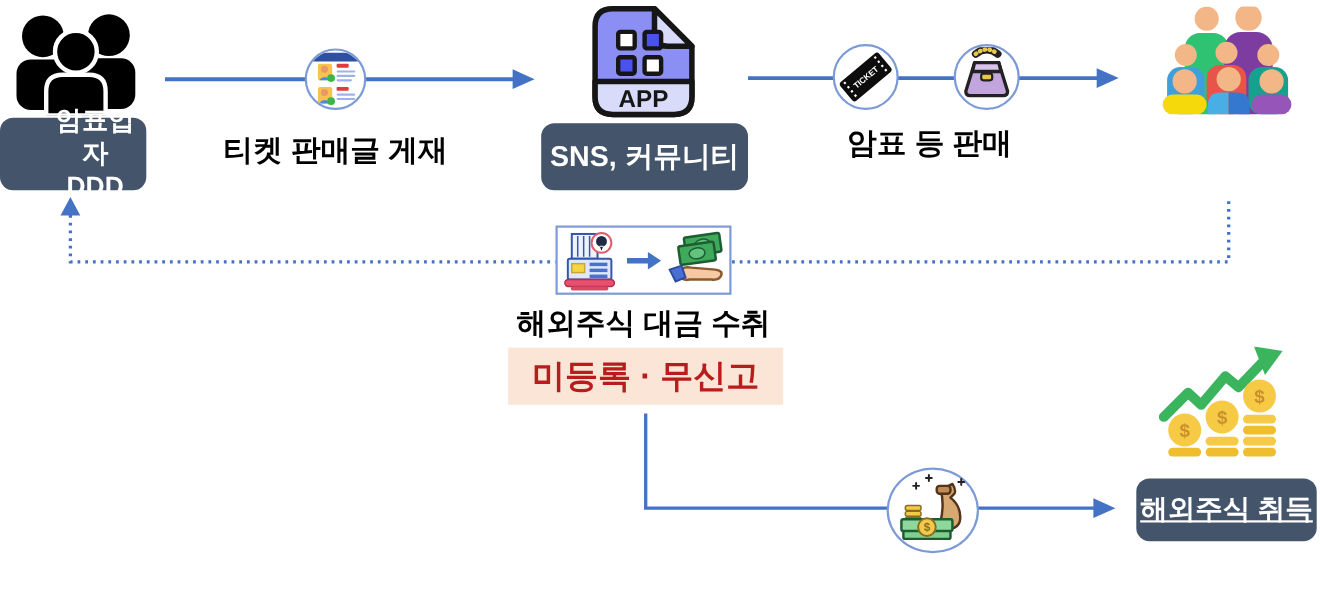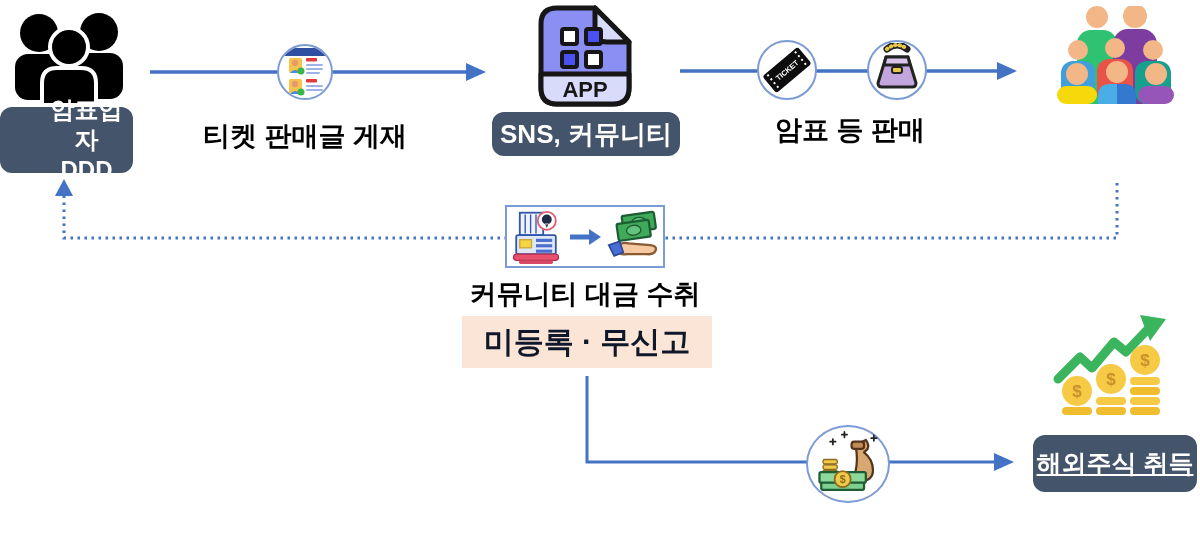--- a/index.html
+++ b/index.html
@@ -22,21 +22,21 @@
     background:#ffffff; border:2px solid #7c9bd6; border-radius:50%;
     display:flex; align-items:center; justify-content:center;
   }
 
   .payment-box {
     background:#ffffff; border:2px solid #7c9bd6;
     display:flex; align-items:center; justify-content:center; gap:6px;
   }
 
   .highlight-box {
-    background:#FBE5D6; color:#0f172a; font-weight:bold;
+    background:#FBE5D6; color:#b91c1c; font-weight:bold;
     display:flex; align-items:center; justify-content:center;
   }
 </style>
 </head>
 <body>
 
 <div id="canvas">
 
   <svg class="abs connector-layer" width="1200" height="552" viewBox="0 0 1200 552">
 
@@ -95,21 +95,21 @@
   <svg class="abs" style="left:535px; top:4px;" width="100" height="104" viewBox="0 0 100 104">
     <path d="M22 4 H60 L94 38 V84 Q94 100 78 100 H22 Q6 100 6 84 V20 Q6 4 22 4 Z" fill="#8B8EF2" stroke="#161616" stroke-width="5" stroke-linejoin="round"></path>
     <path d="M6 70 H94 V84 Q94 100 78 100 H22 Q6 100 6 84 Z" fill="#D9DBFB" stroke="#161616" stroke-width="5" stroke-linejoin="round"></path>
     <path d="M60 4 V26 Q60 38 72 38 H94 Z" fill="#D9DBFB" stroke="#161616" stroke-width="5" stroke-linejoin="round"></path>
     <rect x="27" y="25" width="15" height="15" rx="2" fill="#ffffff" stroke="#161616" stroke-width="4"></rect>
     <rect x="51" y="25" width="15" height="15" rx="2" fill="#4B50F0" stroke="#161616" stroke-width="4"></rect>
     <rect x="27" y="48" width="15" height="15" rx="2" fill="#4B50F0" stroke="#161616" stroke-width="4"></rect>
     <rect x="51" y="48" width="15" height="15" rx="2" fill="#ffffff" stroke="#161616" stroke-width="4"></rect>
     <text x="50" y="93" text-anchor="middle" font-size="22" font-weight="bold" fill="#161616" font-family="Liberation Sans, sans-serif">APP</text>
   </svg>
-  <div class="abs node-box" style="left:492px; top:112px; width:188px; height:44px; font-size:26px;">
+  <div class="abs node-box" style="left:492px; top:112px; width:188px; height:61px; font-size:26px;">
     <div>SNS, 커뮤니티</div>
   </div>
 
   <div class="abs circle-badge" style="left:757px; top:40px; width:60px; height:60px;">
     <svg width="56" height="56" viewBox="0 0 56 56">
       <g transform="rotate(-40 28 28)">
         <rect x="5" y="17" width="46" height="22" rx="3" fill="#0d0d0d"></rect>
         <line x1="10" y1="19" x2="10" y2="37" stroke="#ffffff" stroke-width="2" stroke-dasharray="2 3"></line>
         <line x1="46" y1="19" x2="46" y2="37" stroke="#ffffff" stroke-width="2" stroke-dasharray="2 3"></line>
         <text x="28" y="31" text-anchor="middle" font-size="7.5" font-weight="bold" fill="#ffffff" font-family="Liberation Sans, sans-serif">TICKET</text>
@@ -118,21 +118,21 @@
   </div>
   <div class="abs circle-badge" style="left:867px; top:40px; width:60px; height:60px;">
     <svg width="54" height="54" viewBox="0 0 54 54">
       <path d="M17 6 Q27 -2 37 6" fill="none" stroke="#222" stroke-width="7" stroke-linecap="round"></path>
       <path d="M17 6 Q27 -2 37 6" fill="none" stroke="#E8C84A" stroke-width="4" stroke-linecap="round" stroke-dasharray="0.5 4"></path>
       <path d="M16 14 H38 L46 40 Q46 44 42 44 H12 Q8 44 8 40 Z" fill="#C2A5DC" stroke="#222" stroke-width="3" stroke-linejoin="round"></path>
       <path d="M16 14 H38 L40 22 H14 Z" fill="#D8C3EA" stroke="#222" stroke-width="3" stroke-linejoin="round"></path>
       <rect x="22" y="24" width="10" height="6" rx="2" fill="#E8C84A" stroke="#222" stroke-width="2"></rect>
     </svg>
   </div>
-  <div class="abs flow-label" style="left:765px; top:112px; width:160px; font-size:27px;text-align:right;">암표 등 판매</div>
+  <div class="abs flow-label" style="left:765px; top:112px; width:160px; font-size:27px;">암표 등 판매</div>
 
   <svg class="abs" style="left:1055px; top:6px;" width="120" height="98" viewBox="0 0 120 98">
     <circle cx="42" cy="11" r="11" fill="#F3B687"></circle>
     <rect x="22" y="24" width="40" height="74" rx="14" fill="#2FC272"></rect>
     <circle cx="80" cy="10" r="12" fill="#F3B687"></circle>
     <rect x="58" y="23" width="44" height="75" rx="15" fill="#7D3DA0"></rect>
     <circle cx="23" cy="44" r="10" fill="#F3B687"></circle>
     <rect x="6" y="55" width="34" height="43" rx="12" fill="#3F9FDC"></rect>
     <circle cx="60" cy="42" r="10" fill="#F3B687"></circle>
     <rect x="42" y="53" width="36" height="45" rx="12" fill="#E8534A"></rect>
@@ -173,21 +173,21 @@
         <ellipse cx="36" cy="15.5" rx="8" ry="5.5" fill="#62C47E" stroke="#1E5C33" stroke-width="1.5"></ellipse>
       </g>
       <g transform="rotate(-8 30 26)">
         <rect x="12" y="14" width="36" height="19" rx="2" fill="#3FAA5A" stroke="#1E5C33" stroke-width="2.5"></rect>
         <ellipse cx="30" cy="23.5" rx="8" ry="5.5" fill="#62C47E" stroke="#1E5C33" stroke-width="1.5"></ellipse>
       </g>
       <path d="M10 44 Q14 36 24 38 L48 40 Q56 41 54 46 Q52 51 44 50 L22 50 Q14 52 10 44 Z" fill="#F6C9A2" stroke="#8A5A30" stroke-width="2.5" stroke-linejoin="round"></path>
       <path d="M2 40 L14 36 L18 48 L8 52 Z" fill="#4A6FD4" stroke="#2D4B9E" stroke-width="2"></path>
     </svg>
   </div>
-  <div class="abs flow-label" style="left:455px; top:276px; width:260px; font-size:27px;">커뮤니티 대금 수취</div>
+  <div class="abs flow-label" style="left:455px; top:276px; width:260px; font-size:27px;">해외주식 대금 수취</div>
 
   <div class="abs highlight-box" style="left:462px; top:316px; width:250px; height:52px; font-size:30px;">
     <div>미등록 · 무신고</div>
   </div>
 
   <div class="abs circle-badge" style="left:806px; top:425px; width:84px; height:78px;">
     <svg width="72" height="66" viewBox="0 0 80 74">
       <path d="M20 12 h6 M23 9 v6" stroke="#222" stroke-width="2" stroke-linecap="round"></path>
       <path d="M33 4 h6 M36 1 v6" stroke="#222" stroke-width="2" stroke-linecap="round"></path>
       <path d="M66 8 h6 M69 5 v6" stroke="#222" stroke-width="2" stroke-linecap="round"></path>

